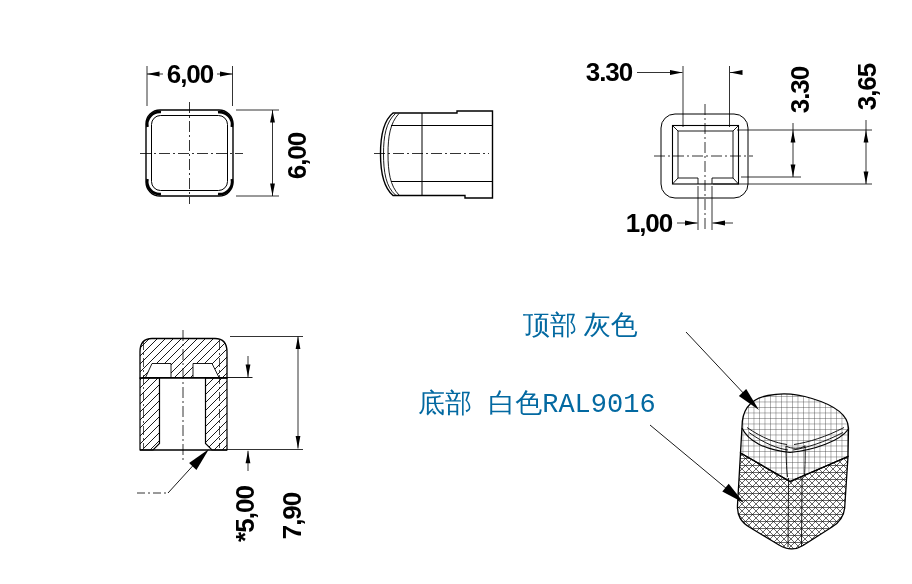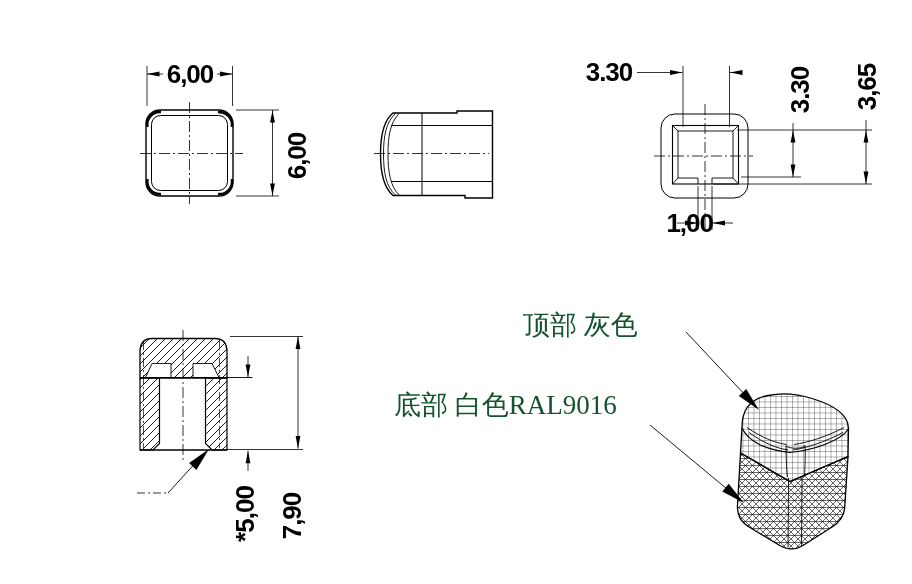--- a/index.html
+++ b/index.html
@@ -3,21 +3,21 @@
 <meta charset="utf-8">
 <style>
   html,body{margin:0;padding:0;background:#fff;}
   .stage{position:relative;width:912px;height:584px;background:#fff;overflow:hidden;
          font-family:"Liberation Sans",sans-serif;}
   .stage svg{position:absolute;left:0;top:0;}
   .dim{position:absolute;font:bold 26px "Liberation Sans",sans-serif;color:#000;
        text-align:center;line-height:1;white-space:nowrap;letter-spacing:-1px;}
   .bgw{background:#fff;padding:0 1px;}
   .vert{transform:rotate(-90deg);}
-  .cjk{position:absolute;font:27px "Liberation Serif",serif;color:#14532d;
+  .cjk{position:absolute;font:27px "Liberation Serif",serif;color:#0369a1;
        white-space:nowrap;line-height:1.1;}
 </style>
 </head>
 <body>
 
 <div class="stage">
 
 <svg width="912" height="584" viewBox="0 0 912 584">
   <defs>
     <marker id="arr" viewBox="0 0 14 8" markerWidth="14" markerHeight="8" refX="13" refY="4" orient="auto-start-reverse" markerUnits="userSpaceOnUse">
@@ -152,24 +152,24 @@
 <span class="dim bgw" style="left:163px;top:61px;width:52px;">6,00</span>
 
 <span class="dim vert" style="left:265px;top:143px;width:64px;">6,00</span>
 
 <span class="dim" style="left:581px;top:59px;width:56px;">3.30</span>
 
 <span class="dim vert bgw" style="left:767px;top:77px;width:64px;">3.30</span>
 
 <span class="dim vert bgw" style="left:834px;top:74px;width:64px;">3,65</span>
 
-<span class="dim" style="left:657px;top:210px;width:56px;text-align:right;">1,00</span>
+<span class="dim" style="left:621px;top:210px;width:56px;">1,00</span>
 
 
 <span class="dim vert" style="left:205px;top:501px;width:80px;">*5,00</span>
 
 <span class="dim vert" style="left:247px;top:503px;width:90px;">7,90</span>
 
 <span class="cjk" style="left:523px;top:311px;">顶部 灰色</span>
 
-<span class="cjk" style="left:394px;top:391px;">底部 白色RAL9016</span>
+<span class="cjk" style="left:418px;top:391px;font-family:Liberation Mono, monospace;">底部 白色RAL9016</span>
 
 </div>
 
 </body></html>

